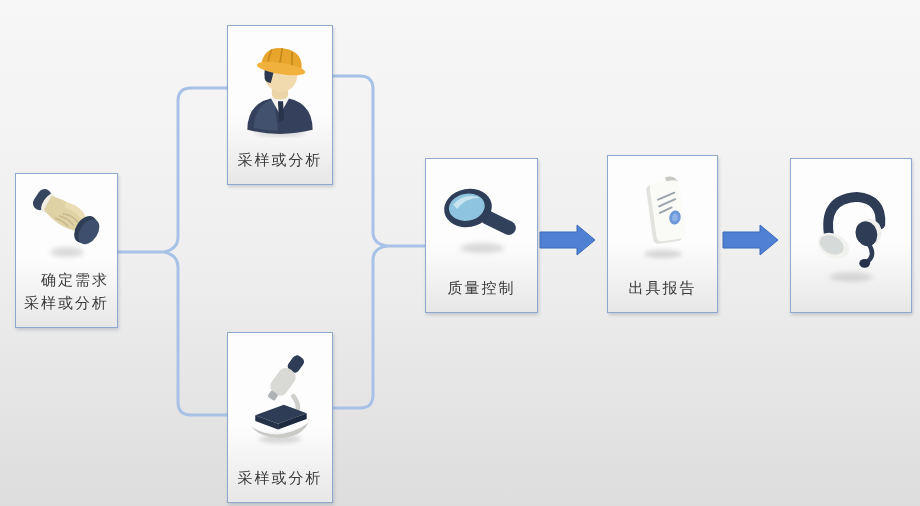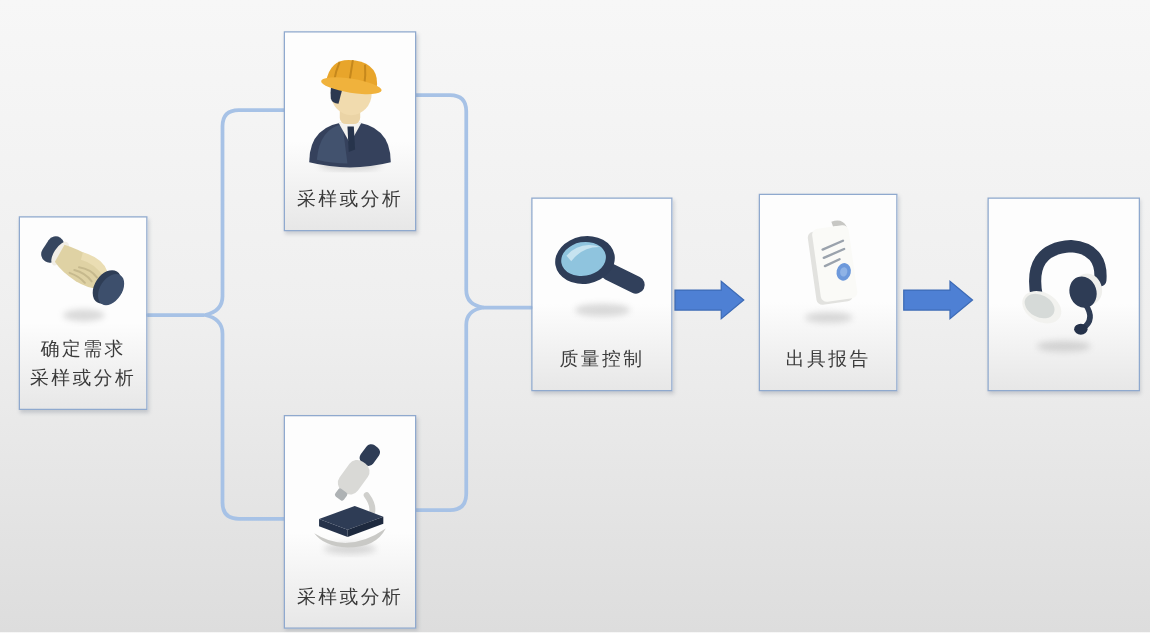--- a/index.html
+++ b/index.html
@@ -28,21 +28,21 @@
   .n2{left:227px; top:25px;  width:106px; height:160px;}
   .n3{left:227px; top:332px; width:106px; height:171px;}
   .n4{left:425px; top:158px; width:113px; height:155px;}
   .n5{left:607px; top:155px; width:111px; height:158px;}
   .n6{left:790px; top:158px; width:122px; height:155px;}
   .icon-wrap{flex:1; width:100%; display:flex; align-items:center; justify-content:center; overflow:hidden;}
   .label{
     color:var(--label-text); font-size:15px; letter-spacing:2px;
     text-align:center; padding:0 2px 12px 2px; line-height:1.55; white-space:nowrap;
   }
-  .label span{display:block;}
+  .label span{display:block;text-align:right;}
   .soft-shadow{fill:#8a8a8a; opacity:.30; filter:blur(2.5px);}
 </style>
 </head>
 <body>
 
 <div class="canvas">
 
   <svg class="connector-layer" width="920" height="506" viewBox="0 0 920 506">
     <path class="conn" d="M118 252 H163"></path>
     <path class="conn" d="M227 88 H191 Q178 88 178 101 V237 Q178 249 164 252 Q178 255 178 267 V402 Q178 415 191 415 H227"></path>

